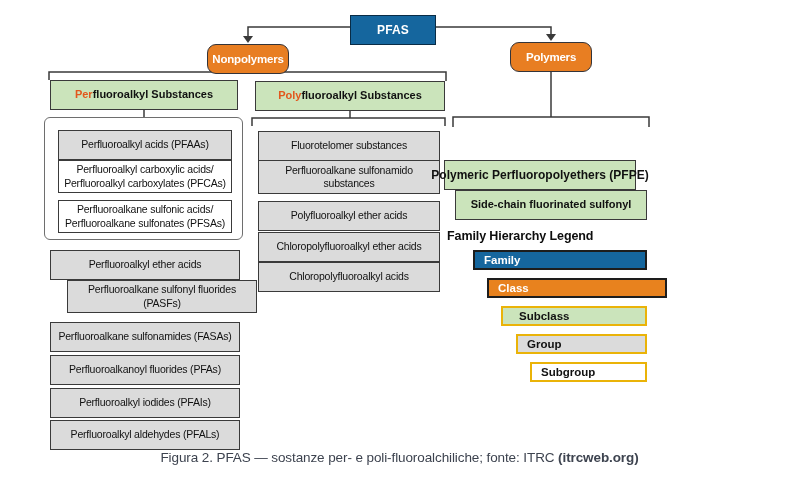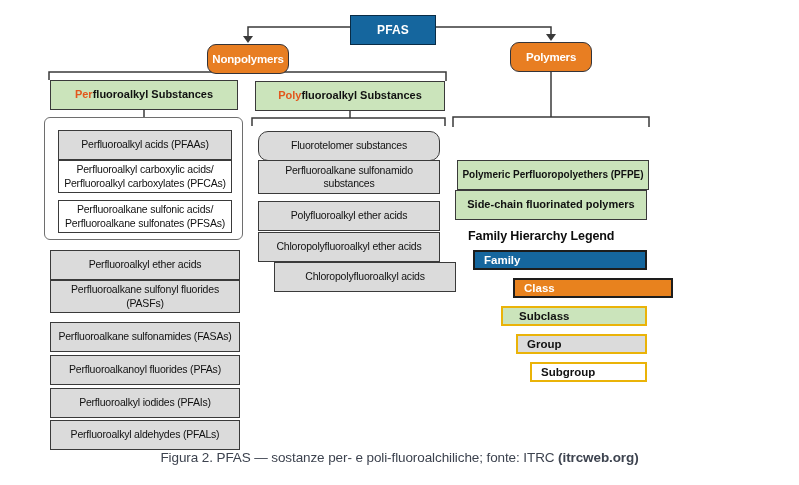--- a/index.html
+++ b/index.html
@@ -82,37 +82,37 @@
     <span class="prefix">Poly</span>
       <span>fluoroalkyl Substances</span>
   </div>
 
   <div class="container-box" style="left:44px;top:117px;width:199px;height:123px;"></div>
   <div class="box gray" style="left:58px;top:130px;width:174px;height:22px;">Perfluoroalkyl acids (PFAAs)</div>
   <div class="box white wrap" style="left:58px;top:160px;width:174px;height:33px;">Perfluoroalkyl carboxylic acids/ Perfluoroalkyl carboxylates (PFCAs)</div>
   <div class="box white wrap" style="left:58px;top:200px;width:174px;height:33px;">Perfluoroalkane sulfonic acids/ Perfluoroalkane sulfonates (PFSAs)</div>
 
   <div class="box gray" style="left:50px;top:250px;width:190px;height:22px;">Perfluoroalkyl ether acids</div>
-  <div class="box gray wrap" style="left:50px;top:280px;width:190px;height:33px;">Perfluoroalkane sulfonyl fluorides (PASFs)</div>
+  <div class="box gray wrap" style="left:67px;top:280px;width:190px;height:33px;">Perfluoroalkane sulfonyl fluorides (PASFs)</div>
   <div class="box gray" style="left:50px;top:322px;width:190px;height:22px;">Perfluoroalkane sulfonamides (FASAs)</div>
   <div class="box gray" style="left:50px;top:355px;width:190px;height:22px;">Perfluoroalkanoyl fluorides (PFAs)</div>
   <div class="box gray" style="left:50px;top:388px;width:190px;height:22px;">Perfluoroalkyl iodides (PFAIs)</div>
   <div class="box gray" style="left:50px;top:420px;width:190px;height:23px;">Perfluoroalkyl aldehydes (PFALs)</div>
 
-  <div class="box gray" style="left:258px;top:131px;width:182px;height:22px;border-radius:10px;">Fluorotelomer substances</div>
+  <div class="box gray" style="left:258px;top:131px;width:182px;height:22px;">Fluorotelomer substances</div>
   <div class="box gray wrap" style="left:258px;top:160px;width:182px;height:34px;">Perfluoroalkane sulfonamido substances</div>
   <div class="box gray" style="left:258px;top:201px;width:182px;height:22px;">Polyfluoroalkyl ether acids</div>
   <div class="box gray" style="left:258px;top:232px;width:182px;height:22px;">Chloropolyfluoroalkyl ether acids</div>
-  <div class="box gray" style="left:274px;top:262px;width:182px;height:22px;">Chloropolyfluoroalkyl acids</div>
+  <div class="box gray" style="left:258px;top:262px;width:182px;height:22px;">Chloropolyfluoroalkyl acids</div>
 
-  <div class="box green subclass" style="left:457px;top:160px;width:192px;height:23px;font-size:10px;">Polymeric Perfluoropolyethers (PFPE)</div>
-  <div class="box green subclass" style="left:455px;top:190px;width:192px;height:23px;">Side-chain fluorinated polymers</div>
+  <div class="box green subclass" style="left:444px;top:160px;width:192px;height:23px;font-size:12px;">Polymeric Perfluoropolyethers (PFPE)</div>
+  <div class="box green subclass" style="left:455px;top:190px;width:192px;height:23px;">Side-chain fluorinated sulfonyl</div>
 
-  <div class="legend-title" style="left:468px;top:229px;">Family Hierarchy Legend</div>
+  <div class="legend-title" style="left:447px;top:229px;">Family Hierarchy Legend</div>
   <div class="legend-box blue-bg" style="left:473px;top:250px;width:174px;height:20px;">Family</div>
-  <div class="legend-box orange-bg" style="left:513px;top:278px;width:160px;height:20px;">Class</div>
+  <div class="legend-box orange-bg" style="left:487px;top:278px;width:180px;height:20px;">Class</div>
   <div class="legend-box green-bg" style="left:501px;top:306px;width:146px;height:20px;">Subclass</div>
   <div class="legend-box gray-bg" style="left:516px;top:334px;width:131px;height:20px;">Group</div>
   <div class="legend-box white-bg" style="left:530px;top:362px;width:117px;height:20px;">Subgroup</div>
 
   <div class="caption"><span>Figura 2. PFAS — sostanze per- e poli-fluoroalchiliche; fonte: ITRC </span><b>(itrcweb.org)</b></div>
 
 </div>
 
 </body></html>

